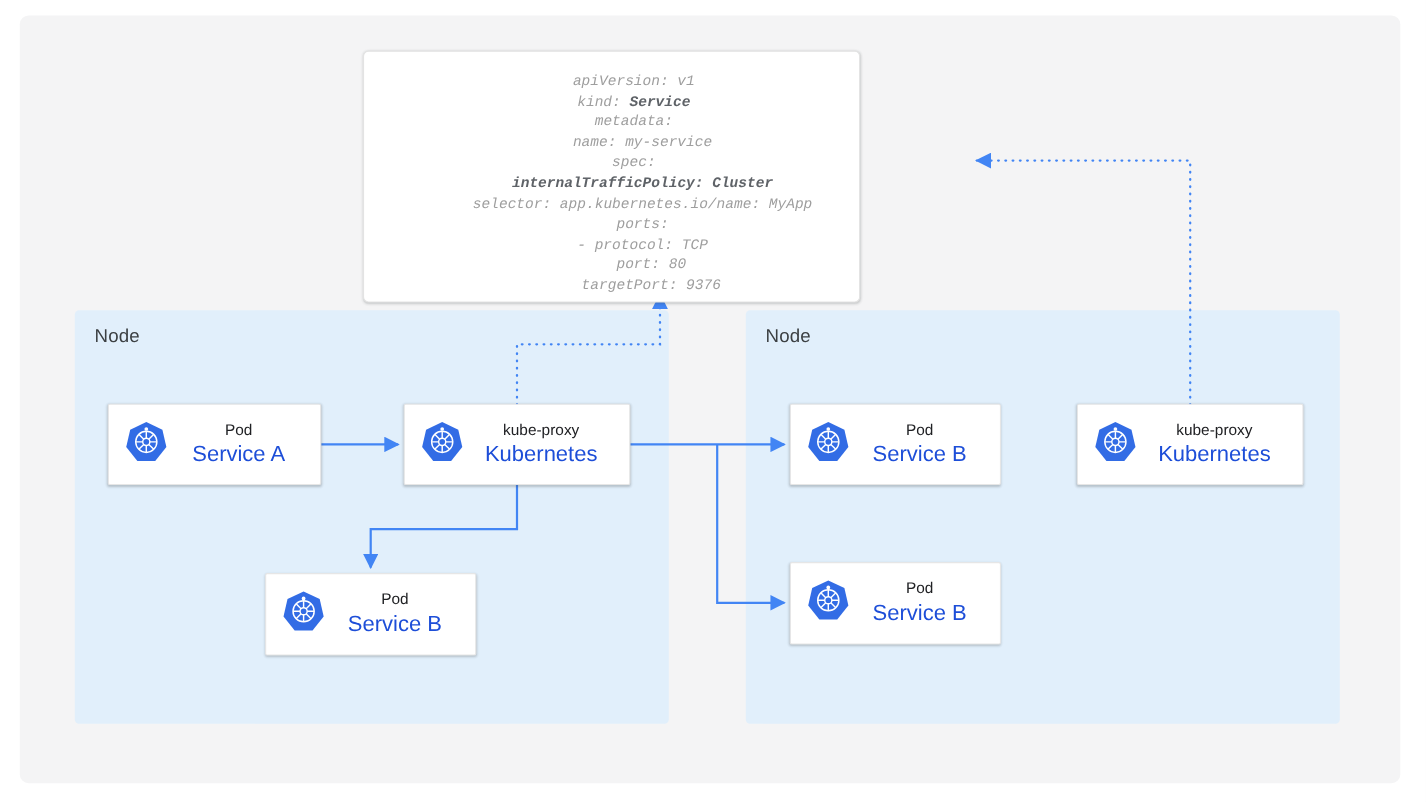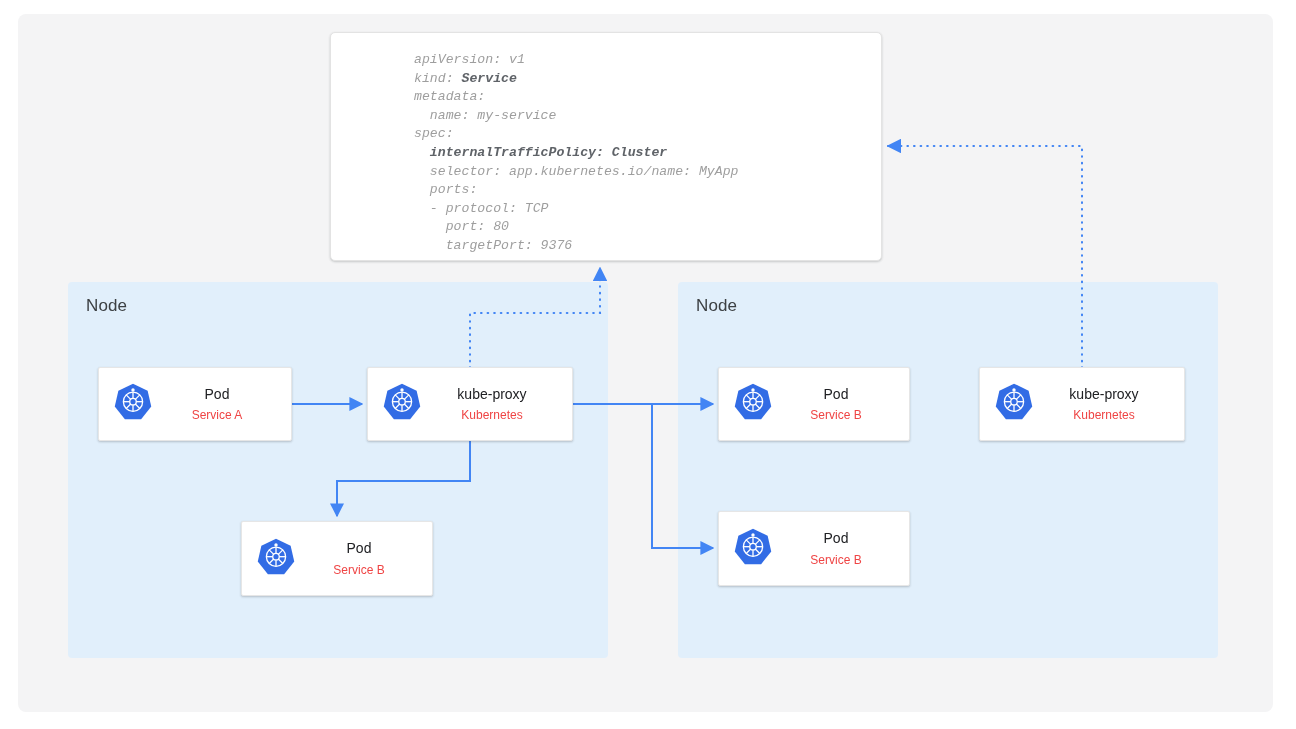--- a/index.html
+++ b/index.html
@@ -67,38 +67,39 @@
     text-align: center;
     padding-right: 10px;
     line-height: 1.28;
   }
   .card .card-title {
     font-size: 14px;
     color: #202124;
     white-space: nowrap;
   }
   .card .card-sub {
-    font-size: 12px;
-    color: #ef4444;
+    font-size: 20px;
+    color: #1d4ed8;
     white-space: nowrap;
   }
 
   
   .yaml-box {
     position: absolute;
     left: 330px;
-    top: 32px;
-    width: 552px;
+    top: 46px;
+    width: 452px;
     height: 229px;
     background: #ffffff;
     border: 1px solid #e3e3e3;
     border-radius: 5px;
     box-shadow: 0 1px 2px rgba(60,64,67,.18), 0 1px 3px rgba(60,64,67,.07);
     box-sizing: border-box;
     overflow: hidden;
+    text-align: center;
   }
   .yaml-code {
     position: absolute;
     left: 83px;
     top: 18px;
     margin: 0;
     font-family: "Liberation Mono", "DejaVu Sans Mono", monospace;
     font-style: italic;
     font-size: 13.2px;
     line-height: 18.6px;

